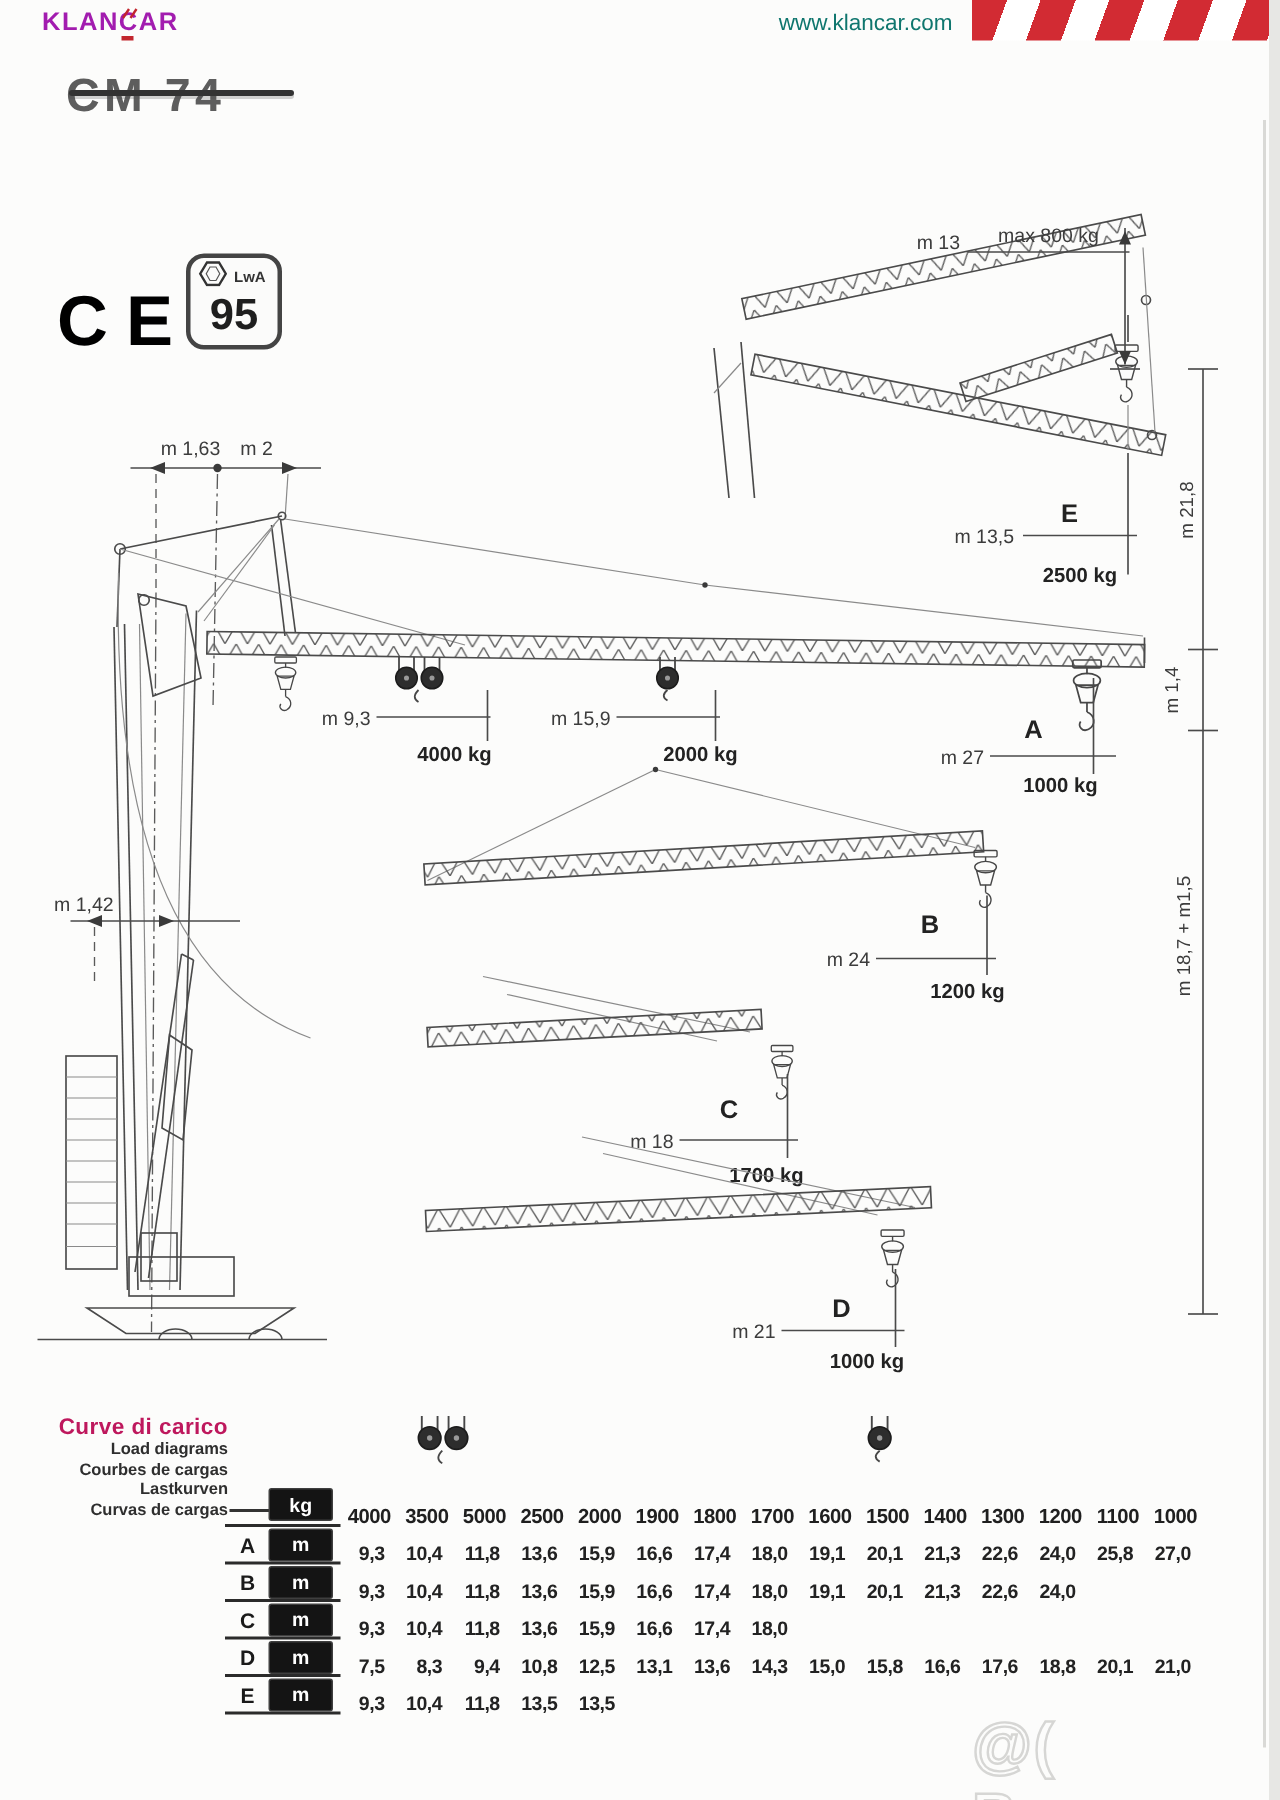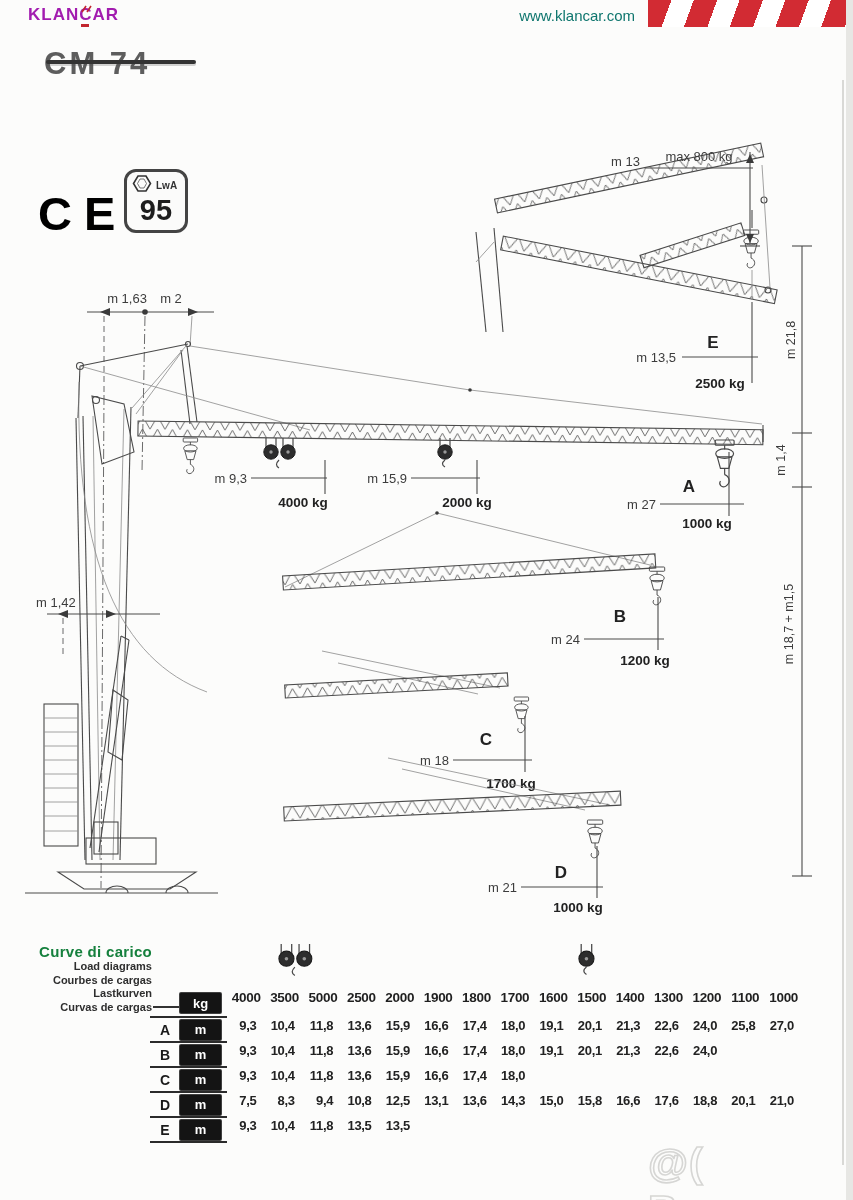--- a/index.html
+++ b/index.html
@@ -40,26 +40,26 @@
   .dashdot{stroke:#5a5a5a;stroke-width:0.9;fill:none;stroke-dasharray:10 3 2 3;}
   .truss{fill:url(#lat);stroke:#4a4a4a;stroke-width:1.1;}
   .arw{fill:#3a3a3a;stroke:none;}
   text.dim{font-size:13px;fill:#3c3c3c;}
   text.load{font-size:13.5px;font-weight:bold;fill:#222;}
   text.cfg{font-size:17px;font-weight:bold;fill:#222;}
   text.rot{font-size:12.5px;fill:#3c3c3c;}
 
   
   .langs{position:absolute;left:30px;top:943px;width:122px;text-align:right;}
-  .langs .t0{font-size:15px;font-weight:bold;color:#15803d;letter-spacing:.3px;}
+  .langs .t0{font-size:15px;font-weight:bold;color:#be185d;letter-spacing:.3px;}
   .langs .ts{font-size:11px;font-weight:bold;color:#2e2e2e;line-height:13.5px;}
   .lang-connector{position:absolute;left:153px;top:1006px;width:31px;height:2px;background:#333;}
 
   .ltable{position:absolute;left:150px;top:990px;}
-  .trow{display:flex;align-items:flex-start;height:25px;}
+  .trow{display:flex;align-items:flex-end;height:25px;}
   .trow.hd{height:28px;}
   .lab{display:flex;align-items:center;width:77px;height:100%;
        border-bottom:2px solid #2b2b2b;box-sizing:border-box;}
   .rletter{width:30px;text-align:center;font-size:14px;font-weight:bold;color:#1a1a1a;}
   .kbox{width:41px;height:20px;background:#141414;color:#fff;font-weight:bold;font-size:13px;
         display:flex;align-items:center;justify-content:center;border-radius:1px;
         box-shadow:0 0 0 1px #3f3f3f;}
   .cell,.hcell{width:38.4px;box-sizing:border-box;}
   .hcell{text-align:center;font-weight:bold;font-size:13.5px;color:#1f1f1f;letter-spacing:-0.3px;}
   .cell{text-align:right;padding-right:9px;font-weight:bold;font-size:13px;color:#222;

